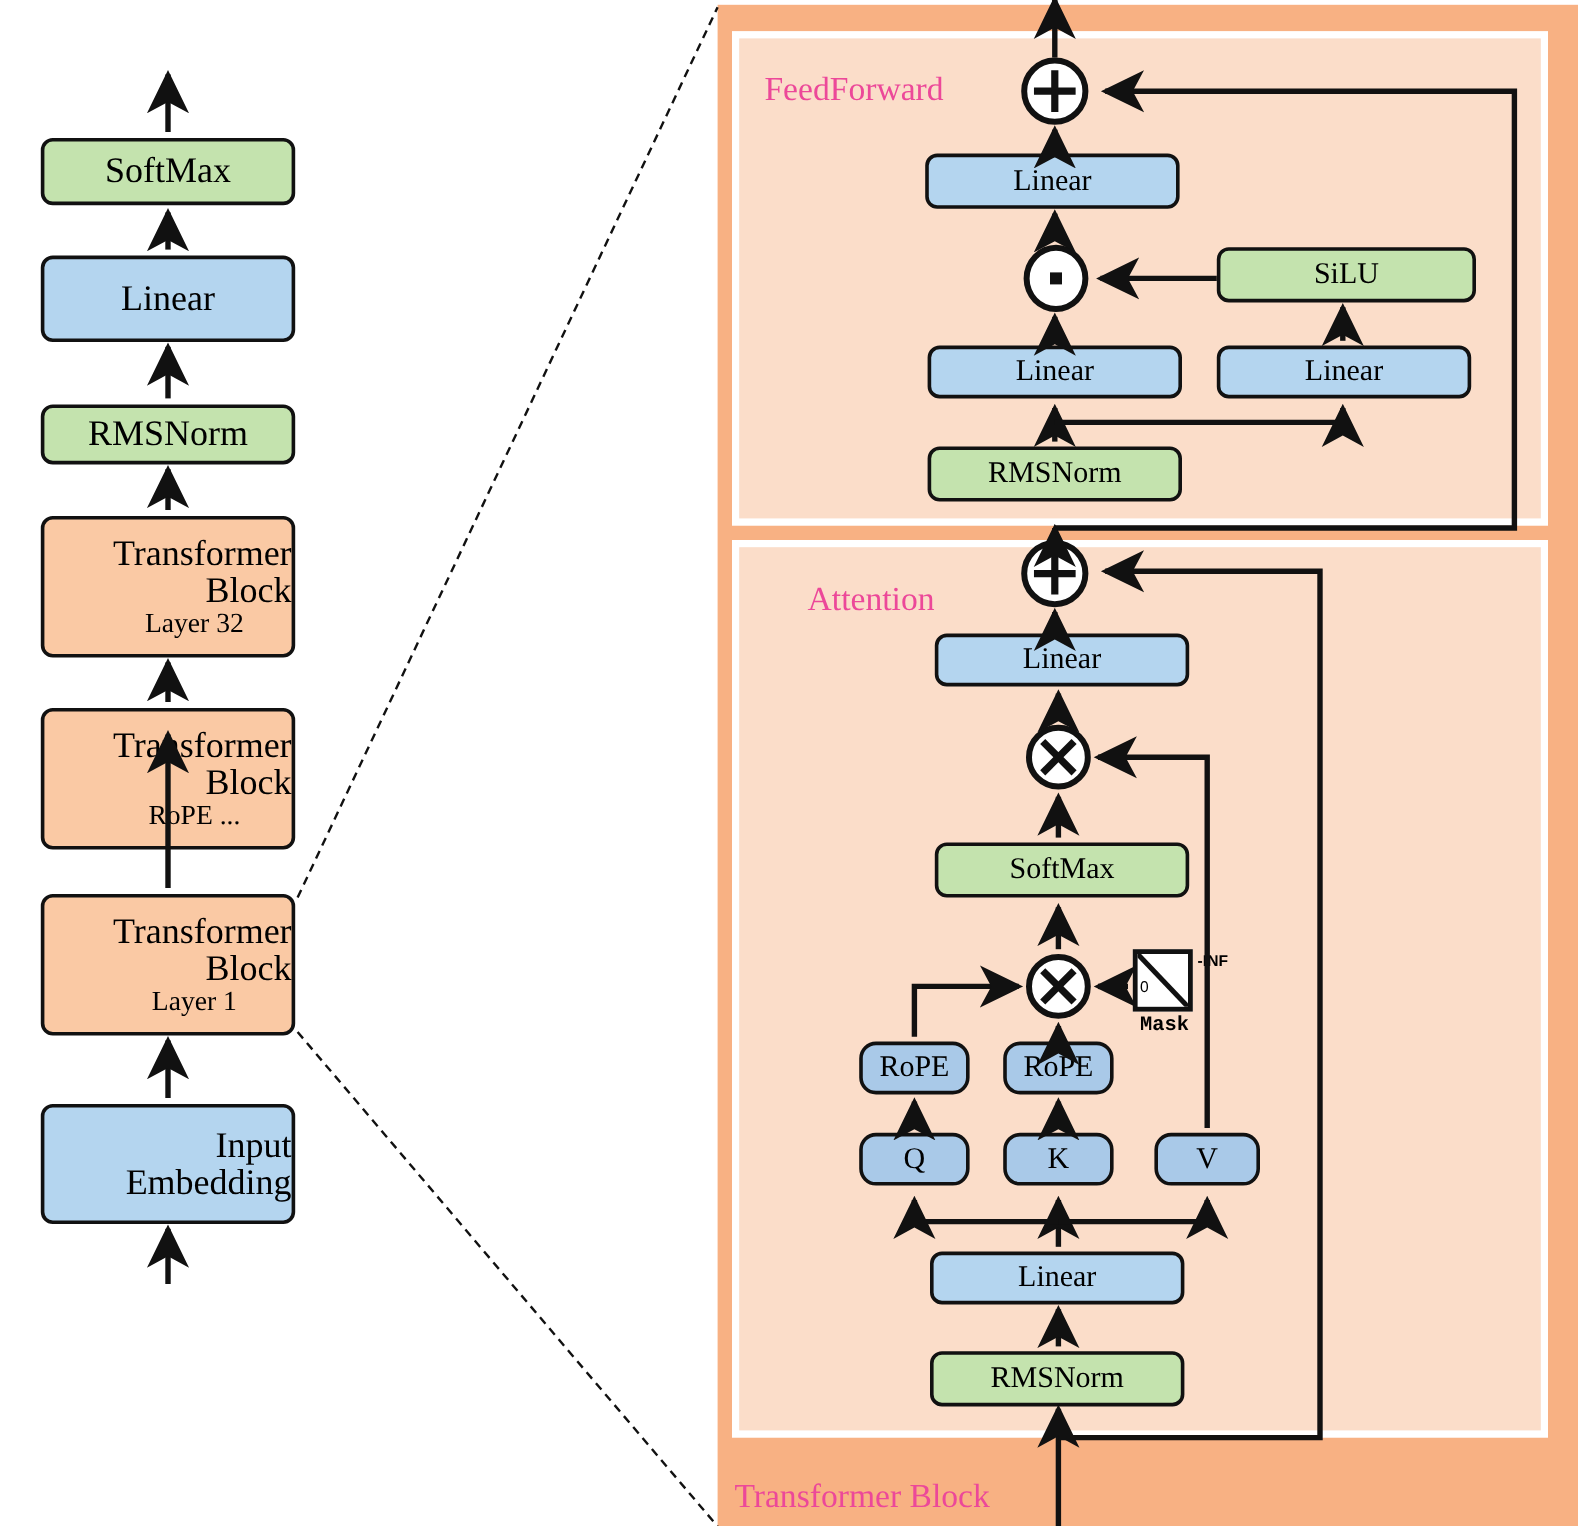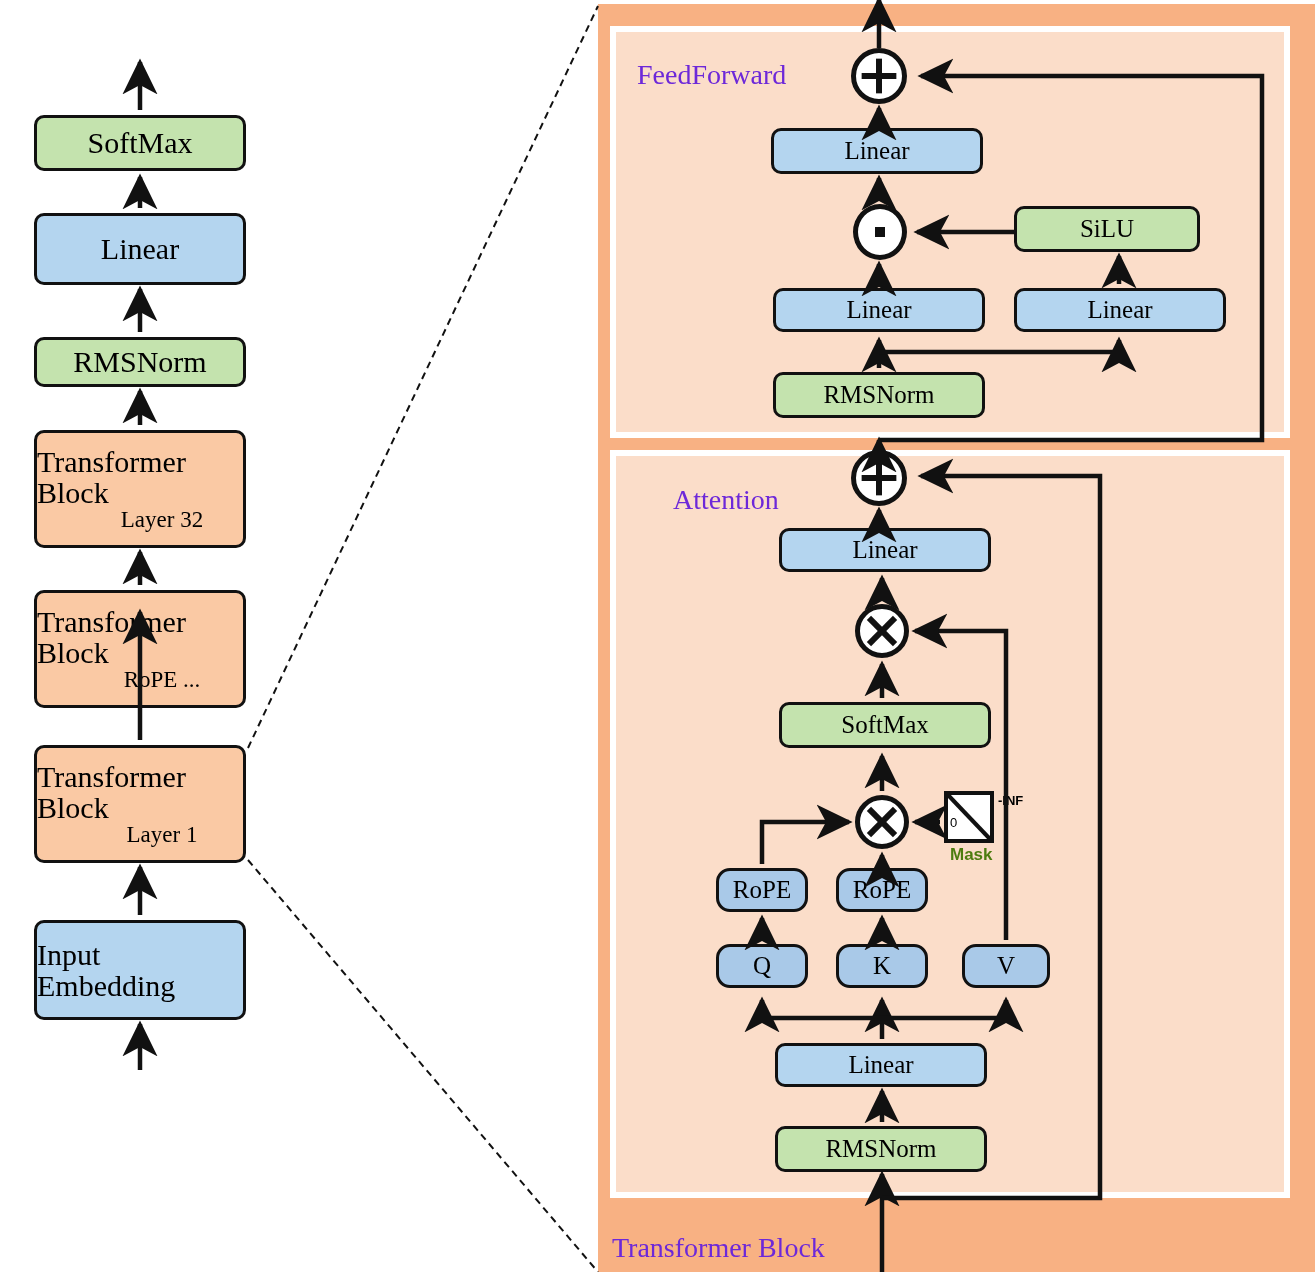--- a/index.html
+++ b/index.html
@@ -3,42 +3,42 @@
 <meta charset="utf-8">
 <style>
   html,body{margin:0;padding:0;background:#ffffff;}
   body{width:1315px;height:1272px;position:relative;overflow:hidden;
        font-family:"Liberation Serif","DejaVu Serif",serif;}
   #stage{position:absolute;left:0;top:0;width:1315px;height:1272px;}
   svg#diagram{position:absolute;left:0;top:0;width:1315px;height:1272px;}
   .nodebox{position:absolute;box-sizing:border-box;border:3px solid #111;
            border-radius:10px;display:flex;flex-direction:column;
            align-items:center;justify-content:center;color:#000;
-           line-height:1.04;text-align:left;}
+           line-height:1.04;text-align:right;}
   .green{background:#c4e3ae;}
   .blue{background:#b4d5ef;}
   .blue2{background:#a9c9e8;border-radius:14px;}
   .orange{background:#fac9a4;}
   .lbl-main{font-size:30px;}
   .lbl-sub{font-size:23px;margin-left:44px;}
   .lbl-22{font-size:25px;}
-  .panel-title{position:absolute;font-size:28px;color:#6d28d9;white-space:nowrap;}
+  .panel-title{position:absolute;font-size:28px;color:#ec4899;white-space:nowrap;}
   .outer-block{position:absolute;background:#f8b183;box-sizing:border-box;}
   .inner-panel{position:absolute;background:#fbddc9;box-sizing:border-box;
                border:6px solid #ffffff;}
   .circ{position:absolute;border:5px solid #111;border-radius:50%;
         background:#fff;box-sizing:border-box;}
   .maskbox{position:absolute;border:4px solid #111;background:#fff;
            box-sizing:border-box;}
   .mask-inf{position:absolute;font-family:"Liberation Sans",sans-serif;
             font-size:13px;font-weight:bold;color:#000;}
   .mask-zero{position:absolute;font-family:"Liberation Sans",sans-serif;
              font-size:13px;color:#000;}
-  .mask-cap{position:absolute;font-family:Liberation Sans, sans-serif;
-            font-size:17px;font-weight:bold;color:#4d7c0f;white-space:nowrap;}
+  .mask-cap{position:absolute;font-family:Liberation Mono, monospace;
+            font-size:17px;font-weight:bold;color:#000000;white-space:nowrap;}
   .wm{position:absolute;font-family:"Liberation Sans",sans-serif;font-size:10px;
       color:#eda87c;white-space:nowrap;}
 </style>
 </head>
 <body>
 
 <div id="stage">
 
   <div class="nodebox green" style="left:34px;top:115px;width:212px;height:56px;">
     <span class="lbl-main">SoftMax</span>
@@ -93,21 +93,21 @@
   <div class="nodebox blue" style="left:771px;top:128px;width:212px;height:46px;">
     <span class="lbl-22">Linear</span>
   </div>
 
   <div class="circ" style="left: 853px; top: 204px; width: 54px; height: 56px; position: absolute;">
       <svg width="54" height="56" style="position: absolute; left: -5px; top: -5px;">
         <rect x="22" y="23" width="10" height="10" fill="#111"></rect>
       </svg>
     </div>
 
-  <div class="nodebox green" style="left:1014px;top:206px;width:186px;height:46px;">
+  <div class="nodebox green" style="left:1014px;top:206px;width:216px;height:46px;">
     <span class="lbl-22">SiLU</span>
   </div>
 
   <div class="nodebox blue" style="left:773px;top:288px;width:212px;height:44px;">
     <span class="lbl-22">Linear</span>
   </div>
 
   <div class="nodebox blue" style="left:1014px;top:288px;width:212px;height:44px;">
     <span class="lbl-22">Linear</span>
   </div>

